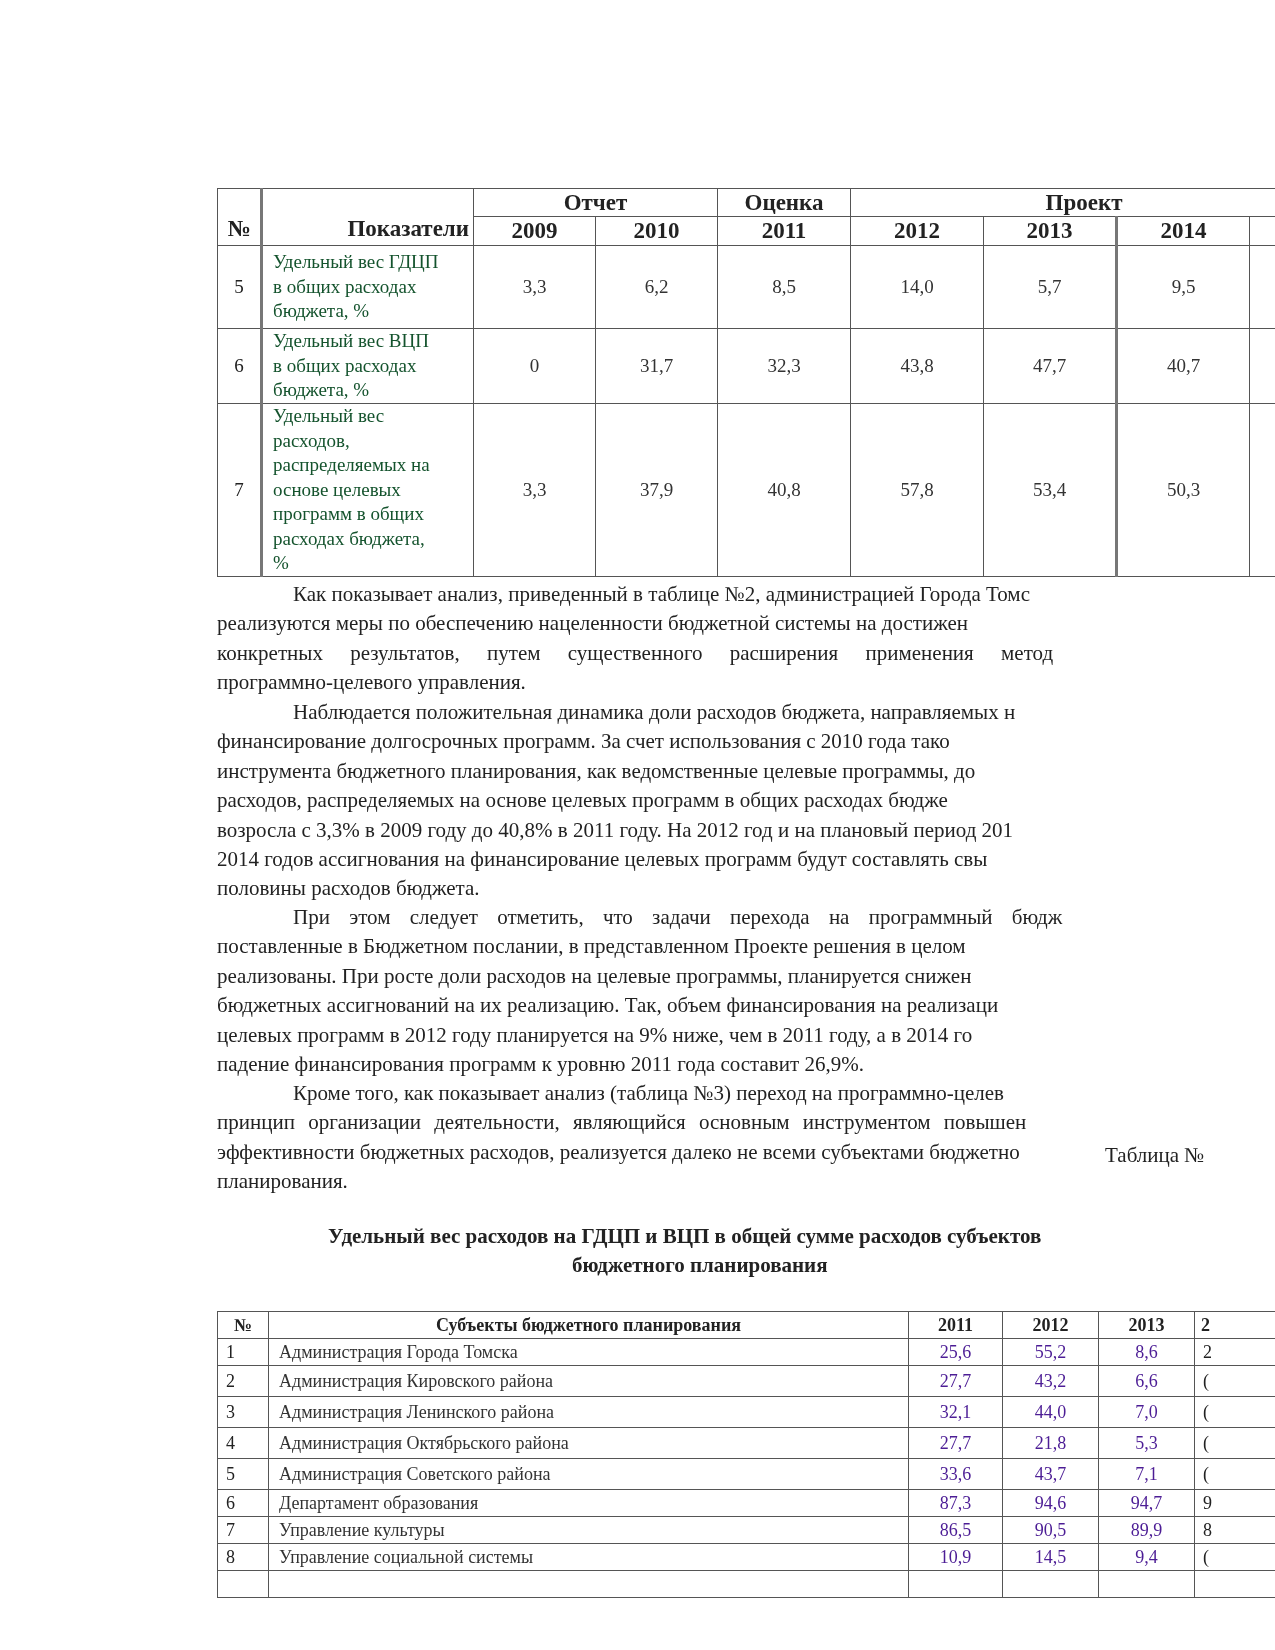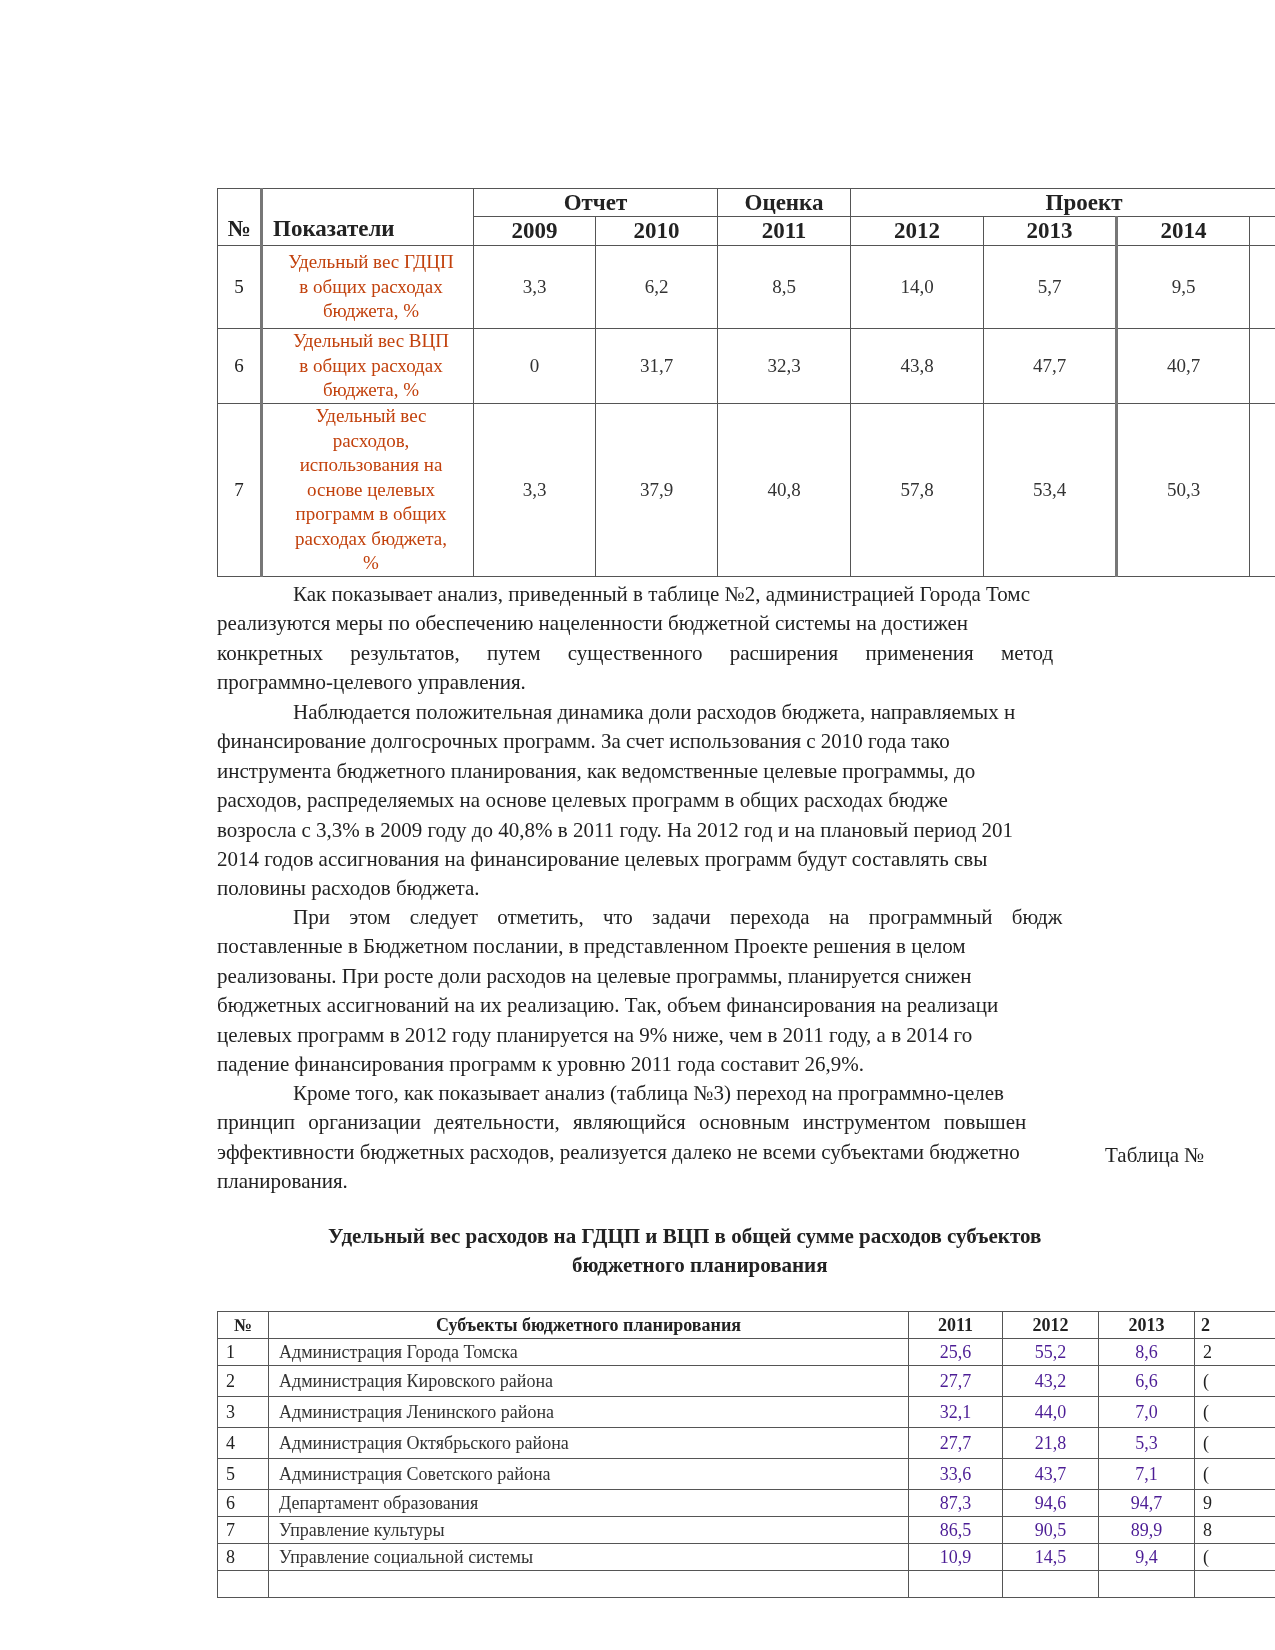--- a/index.html
+++ b/index.html
@@ -6,23 +6,23 @@
   body { width:1275px; height:1650px; background:#fff; position:relative; overflow:hidden; font-family:"Liberation Serif","DejaVu Serif",serif; color:#222; }
   .page { position:absolute; left:0; top:0; width:1275px; height:1650px; overflow:hidden; }
 
   
   table.t2 { position:absolute; left:217px; top:188px; border-collapse:collapse; table-layout:fixed; width:1100px; font-size:19px; }
   table.t2 td, table.t2 th { border:1.5px solid #555; padding:0 4px; vertical-align:middle; }
   table.t2 th { font-weight:bold; font-size:23px; text-align:center; }
   table.t2 .h1 th { height:27px; }
   table.t2 .h2 th { height:28px; }
   table.t2 th.num, table.t2 th.ind { vertical-align:bottom; padding-bottom:3px; }
-  table.t2 th.ind { text-align:left; padding-left:10px; }
+  table.t2 th.ind { text-align:right; padding-left:10px; }
   table.t2 td.num { text-align:center; }
-  table.t2 td.ind { text-align:center; padding-left:10px; line-height:24.5px; color:#c2410c; }
+  table.t2 td.ind { text-align:left; padding-left:10px; line-height:24.5px; color:#14532d; }
   table.t2 td.val { text-align:center; color:#333; }
   table.t2 .sep-left { border-left:3px solid #777; }
 
   
   .para { position:absolute; left:217px; width:1100px; font-size:21px; line-height:29.4px; text-align:justify; text-align-last:left; color:#222; white-space:nowrap; }
   .para .ln { display:block; height:29.4px; overflow:visible; }
   .para .ln.first { padding-left:76px; }
 
   .tabnum { position:absolute; left:1105px; top:1143px; font-size:21px; white-space:nowrap; }
   .caption { position:absolute; left:217px; top:1222px; width:1100px; text-align:left; font-weight:bold; font-size:21px; line-height:29px; }
@@ -100,21 +100,21 @@
       <td class="val">43,8</td>
       <td class="val">47,7</td>
       <td class="val sep-left">40,7</td>
       <td></td>
     </tr>
     <tr style="height:172px">
       <td class="num">7</td>
       <td class="ind sep-left">
         <span>Удельный вес</span><br>
         <span>расходов,</span><br>
-        <span>использования на</span><br>
+        <span>распределяемых на</span><br>
         <span>основе целевых</span><br>
         <span>программ в общих</span><br>
         <span>расходах бюджета,</span><br>
         <span>%</span>
       </td>
       <td class="val">3,3</td>
       <td class="val">37,9</td>
       <td class="val">40,8</td>
       <td class="val">57,8</td>
       <td class="val">53,4</td>

